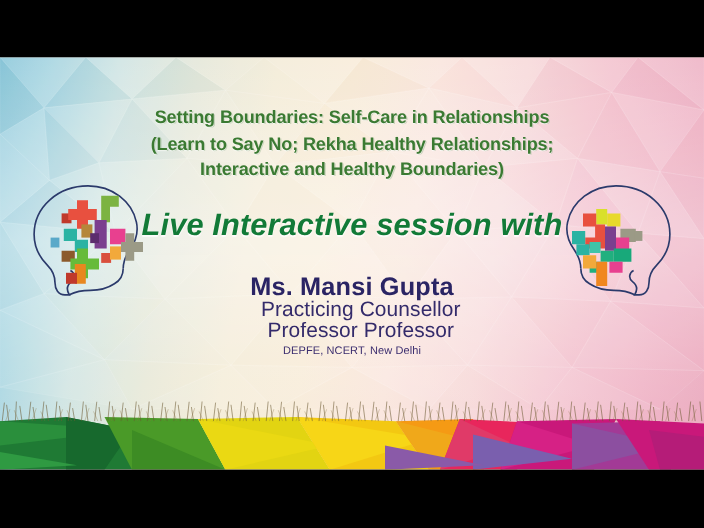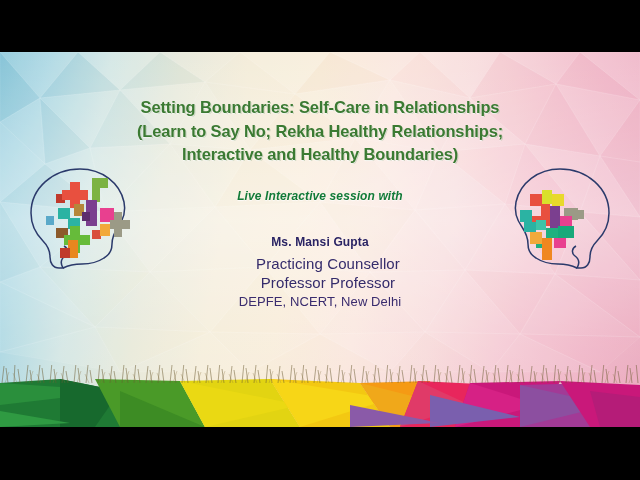--- a/index.html
+++ b/index.html
@@ -117,46 +117,46 @@
     font-weight: bold;
     color: #3b7a32;
     letter-spacing: -0.1px;
     text-shadow: 0 1px 1px rgba(255,255,255,0.85),
                  1px 1px 0 rgba(90,140,80,0.30);
   }
   #session-title .title-line { display: block; white-space: nowrap; }
 
   #session-subtitle {
     margin: 22px 0 0 0;
-    font-size: 12px;
+    font-size: 28px;
     font-weight: bold;
     font-style: italic;
     color: #127a37;
     letter-spacing: 0.1px;
     text-shadow: 0 1px 1px rgba(255,255,255,0.8);
   }
 
   #speakers { margin-top: 28px; }
   .speaker-name {
-    font-size: 12px;
+    font-size: 23px;
     font-weight: bold;
     color: #2a2464;
     line-height: 23px;
     letter-spacing: 0.15px;
   }
   .speaker-role {
-    font-size: 15px;
+    font-size: 19px;
     font-weight: normal;
     color: #342b6b;
     line-height: 19px;
     letter-spacing: 0.1px;
     padding-left: 16px;
   }
   #speaker-affiliation {
-    font-size: 13px;
+    font-size: 10px;
     font-weight: normal;
     color: #3a2c6e;
     line-height: 19px;
     letter-spacing: 0.1px;
   }
 </style>
 </head>
 <body>
 
 <div id="video-frame">

